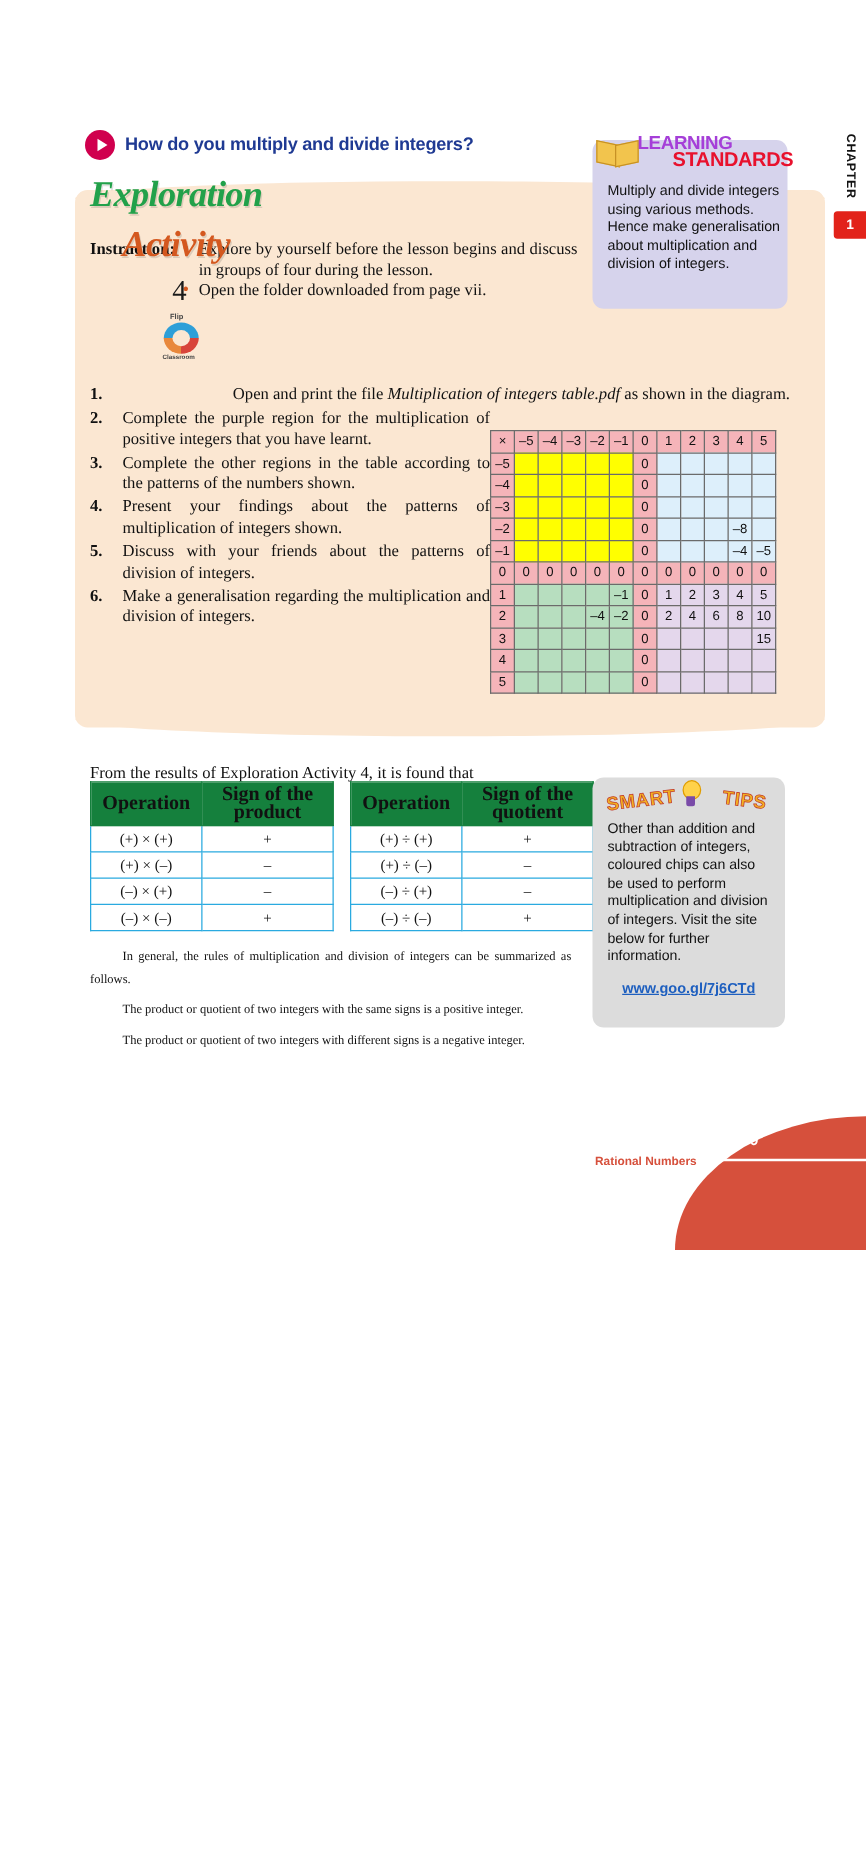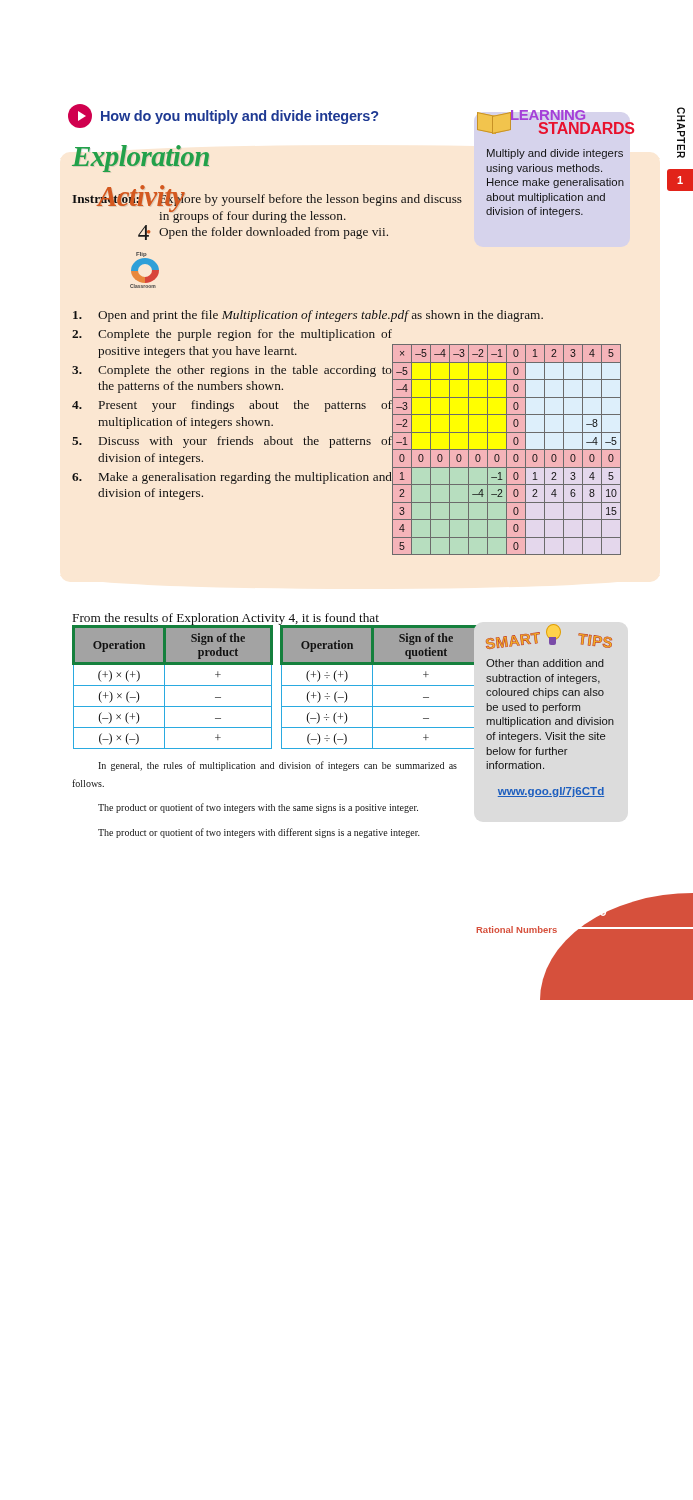--- a/index.html
+++ b/index.html
@@ -79,43 +79,43 @@
   .inst-tx{flex:1;text-align:justify;}
   .inst-tx.last{text-align:left;}
 
   
   #steps{position:absolute;left:72px;top:307px;width:320px;z-index:3;
     font-size:13.3px;line-height:16.6px;color:#111;}
   .step{display:flex;margin-bottom:2.5px;}
   .step .n{font-weight:bold;flex:0 0 26px;}
   .step .t{flex:1;text-align:justify;}
   .step.s1{width:560px;}
-  .step.s1 .t{text-align:left;white-space:nowrap;}
+  .step.s1 .t{text-align:right;white-space:nowrap;}
   .step .t em{font-style:italic;}
 
   
   #mult-table{position:absolute;left:392px;top:344px;border-collapse:collapse;z-index:3;
     font-family:"Liberation Sans",sans-serif;font-size:10.5px;}
   #mult-table td{width:18px;height:16.5px;border:1px solid #6b6b6b;text-align:center;
     padding:0;color:#111;}
   td.hd{background:#f5b4b9;font-weight:normal;}
   td.yellow{background:#ffff00;}
   td.blue{background:#ddeffb;}
   td.green{background:#b7debf;}
   td.purple{background:#e4d7ec;}
   td.zero{background:#f5b4b9;}
 
   
   #from-results{position:absolute;left:72px;top:610px;font-size:13.3px;color:#111;}
 
   
   .sign-table{position:absolute;border-collapse:collapse;
     font-family:"Liberation Serif",serif;font-size:12px;z-index:3;}
-  .sign-table th{background:#a3a3a3;border:3px solid #15803d;font-weight:bold;
-    font-size:12px;padding:3px 6px;line-height:14px;color:#111;}
+  .sign-table th{background:#15803d;border:1px solid #15803d;font-weight:bold;
+    font-size:16px;padding:3px 6px;line-height:14px;color:#111;}
   .sign-table td{border:1px solid #2aaae0;text-align:center;padding:2.5px 6px;color:#111;
     font-size:12px;background:#fff;}
   #sign-table-product{left:72px;top:625px;}
   #sign-table-quotient{left:280px;top:625px;}
   .sign-table .c1{width:76px;}
   .sign-table .c2{width:92px;}
 
   
   #smart-tips{position:absolute;left:474px;top:622px;width:154px;height:200px;
     background:#dcdcdc;border-radius:9px;z-index:3;}

